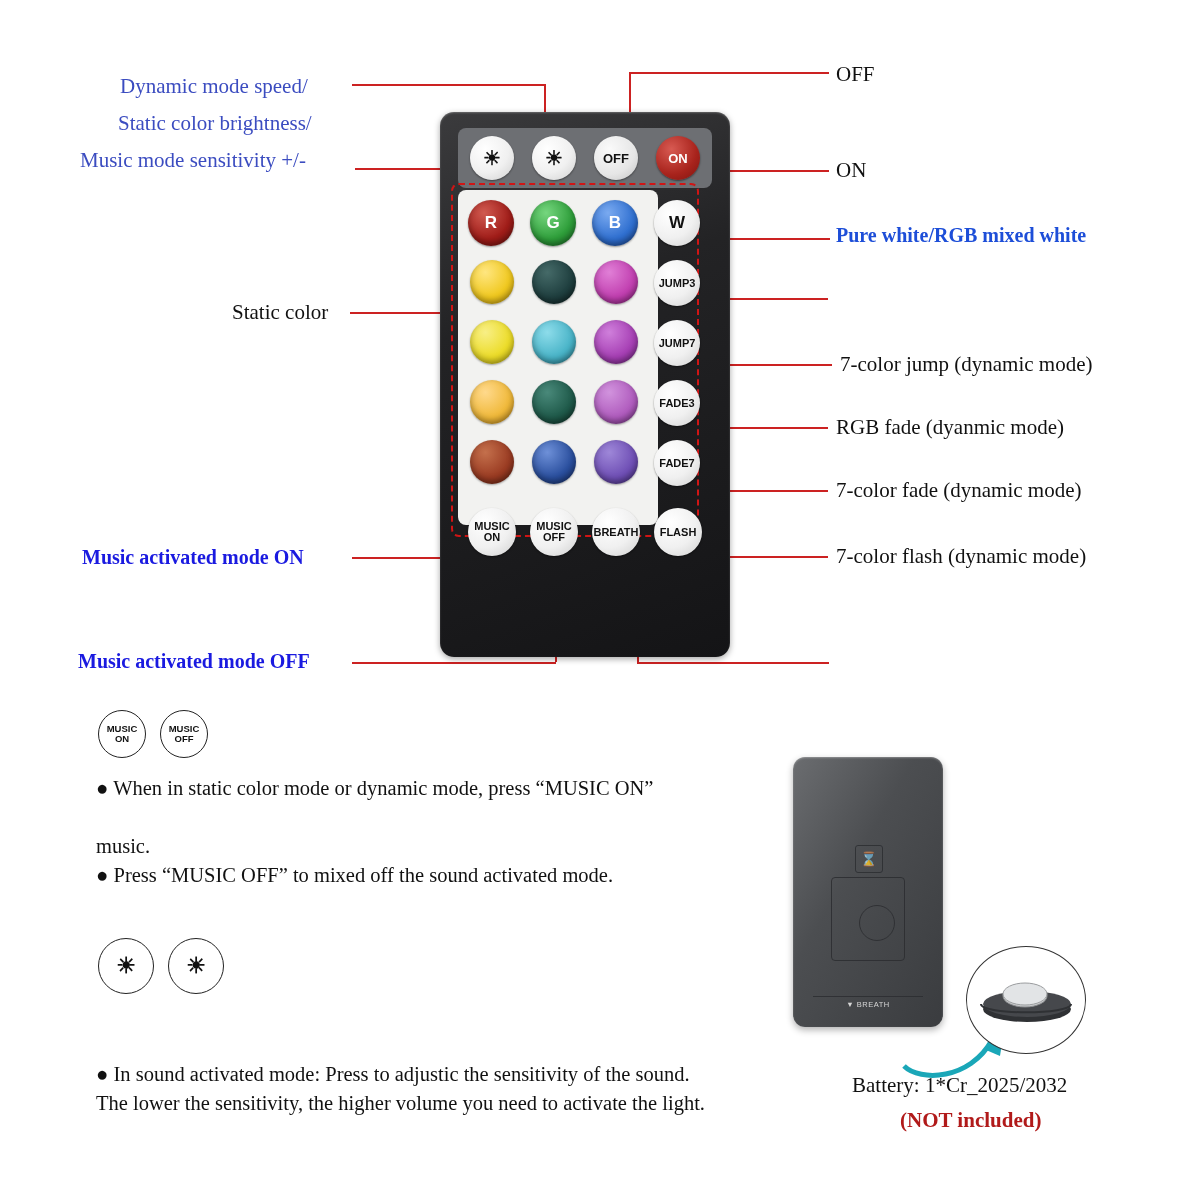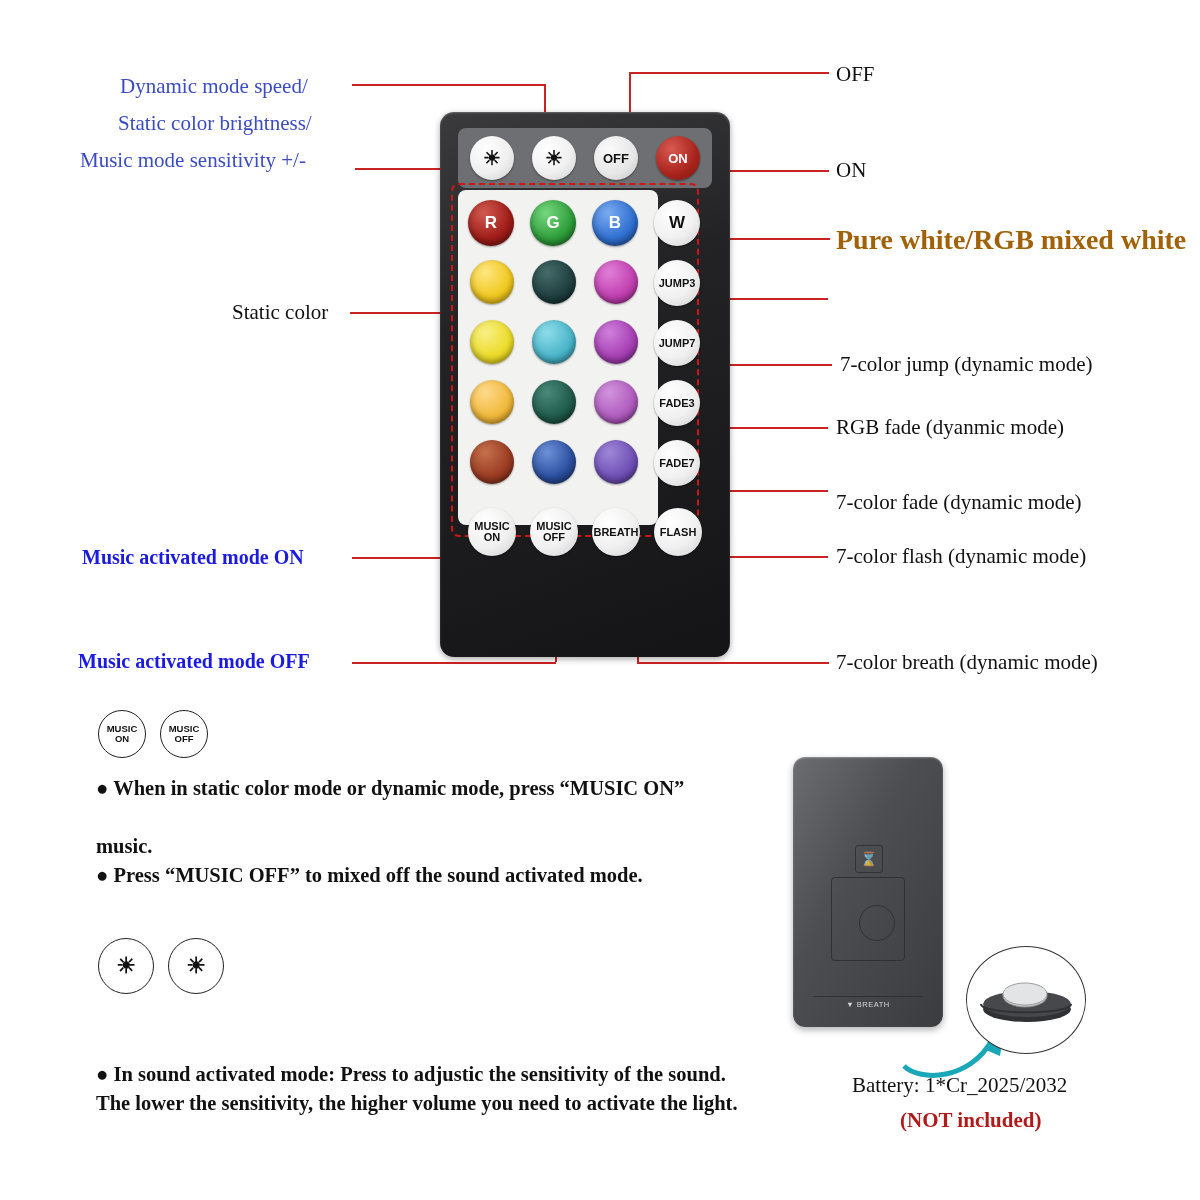--- a/index.html
+++ b/index.html
@@ -10,21 +10,21 @@
     position:relative;
     overflow:hidden;
   }
   .stage{position:absolute;left:0;top:0;width:1200px;height:1200px;}
 
   
   .lbl{position:absolute;white-space:nowrap;}
   .lbl-blue{color:#3b4cc0;font-size:21px;}
   .lbl-blue-b{color:#1a1ae0;font-size:20px;font-weight:bold;}
   .lbl-black{color:#111;font-size:21px;}
-  .lbl-red-b{color:#a16207;font-size:28px;font-weight:bold;}
+  .lbl-red-b{color:#1d4ed8;font-size:20px;font-weight:bold;}
 
   
   .ln{position:absolute;background:#cc2222;}
   .lnh{height:1.6px;}
   .lnv{width:1.6px;}
   .dot{position:absolute;width:6px;height:6px;border-radius:50%;background:#cc2222;}
 
   
   .remote{
     position:absolute;left:440px;top:112px;width:290px;height:545px;
@@ -57,21 +57,21 @@
   
   .mini{
     width:46px;height:46px;border-radius:50%;
     border:1.6px solid #222;background:#fff;
     display:flex;align-items:center;justify-content:center;
     font-family:"Liberation Sans", sans-serif;font-size:9.5px;font-weight:bold;
     line-height:10px;text-align:center;color:#111;
   }
   .mini.big{width:54px;height:54px;font-size:22px;}
 
-  .para{position:absolute;font-size:20.5px;color:#111;line-height:29px;font-weight:bold;}
+  .para{position:absolute;font-size:20.5px;color:#111;line-height:29px;}
 
   
   .batt{
     position:absolute;left:793px;top:757px;width:150px;height:270px;
     background:linear-gradient(120deg,#6b6d70 0%,#4c4e51 40%,#3a3c3f 100%);
     border-radius:12px;
     box-shadow:inset 0 1px 2px rgba(255,255,255,.3),0 3px 7px rgba(0,0,0,.3);
   }
   .batt .slot{
     position:absolute;left:38px;top:120px;width:72px;height:82px;
@@ -111,23 +111,22 @@
   <div class="lbl lbl-blue" style="left:80px;top:148px;">Music mode sensitivity +/-</div>
   <div class="lbl lbl-black" style="left:232px;top:300px;">Static color</div>
   <div class="lbl lbl-blue-b" style="left:82px;top:546px;">Music activated mode ON</div>
   <div class="lbl lbl-blue-b" style="left:78px;top:650px;">Music activated mode OFF</div>
 
   <div class="lbl lbl-black" style="left:836px;top:62px;">OFF</div>
   <div class="lbl lbl-black" style="left:836px;top:158px;">ON</div>
   <div class="lbl lbl-red-b" style="left:836px;top:224px;">Pure white/RGB mixed white</div>
   <div class="lbl lbl-black" style="left:840px;top:352px;">7-color jump (dynamic mode)</div>
   <div class="lbl lbl-black" style="left:836px;top:415px;">RGB fade (dyanmic mode)</div>
-  <div class="lbl lbl-black" style="left:836px;top:490px;text-align:right;">7-color fade (dynamic mode)</div>
+  <div class="lbl lbl-black" style="left:836px;top:478px;text-align:right;">7-color fade (dynamic mode)</div>
   <div class="lbl lbl-black" style="left:836px;top:544px;">7-color flash (dynamic mode)</div>
-  <div class="lbl lbl-black" style="left:836px;top:650px;">7-color breath (dynamic mode)</div>
 
   <div class="ln lnh" style="left:352px;top:84px;width:193px;"></div>
   <div class="ln lnv" style="left:544px;top:84px;height:62px;"></div>
   <div class="dot" style="left:541px;top:143px;"></div>
 
   <div class="ln lnh" style="left:355px;top:168px;width:135px;"></div>
   <div class="ln lnv" style="left:488px;top:168px;height:8px;"></div>
   <div class="dot" style="left:485px;top:172px;"></div>
 
   <div class="ln lnh" style="left:350px;top:312px;width:140px;"></div>

